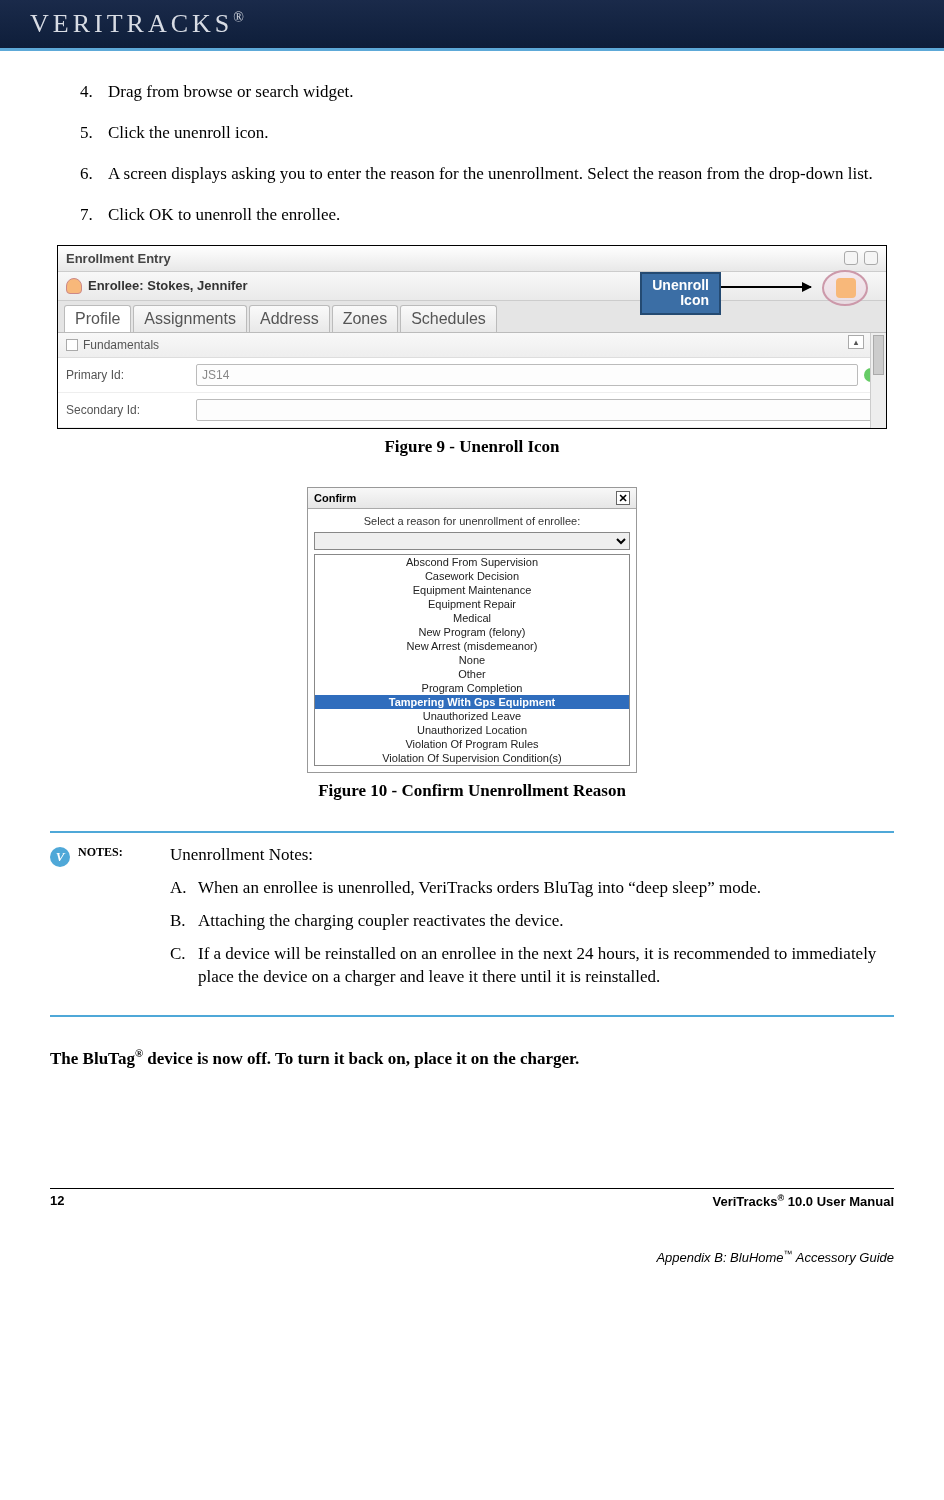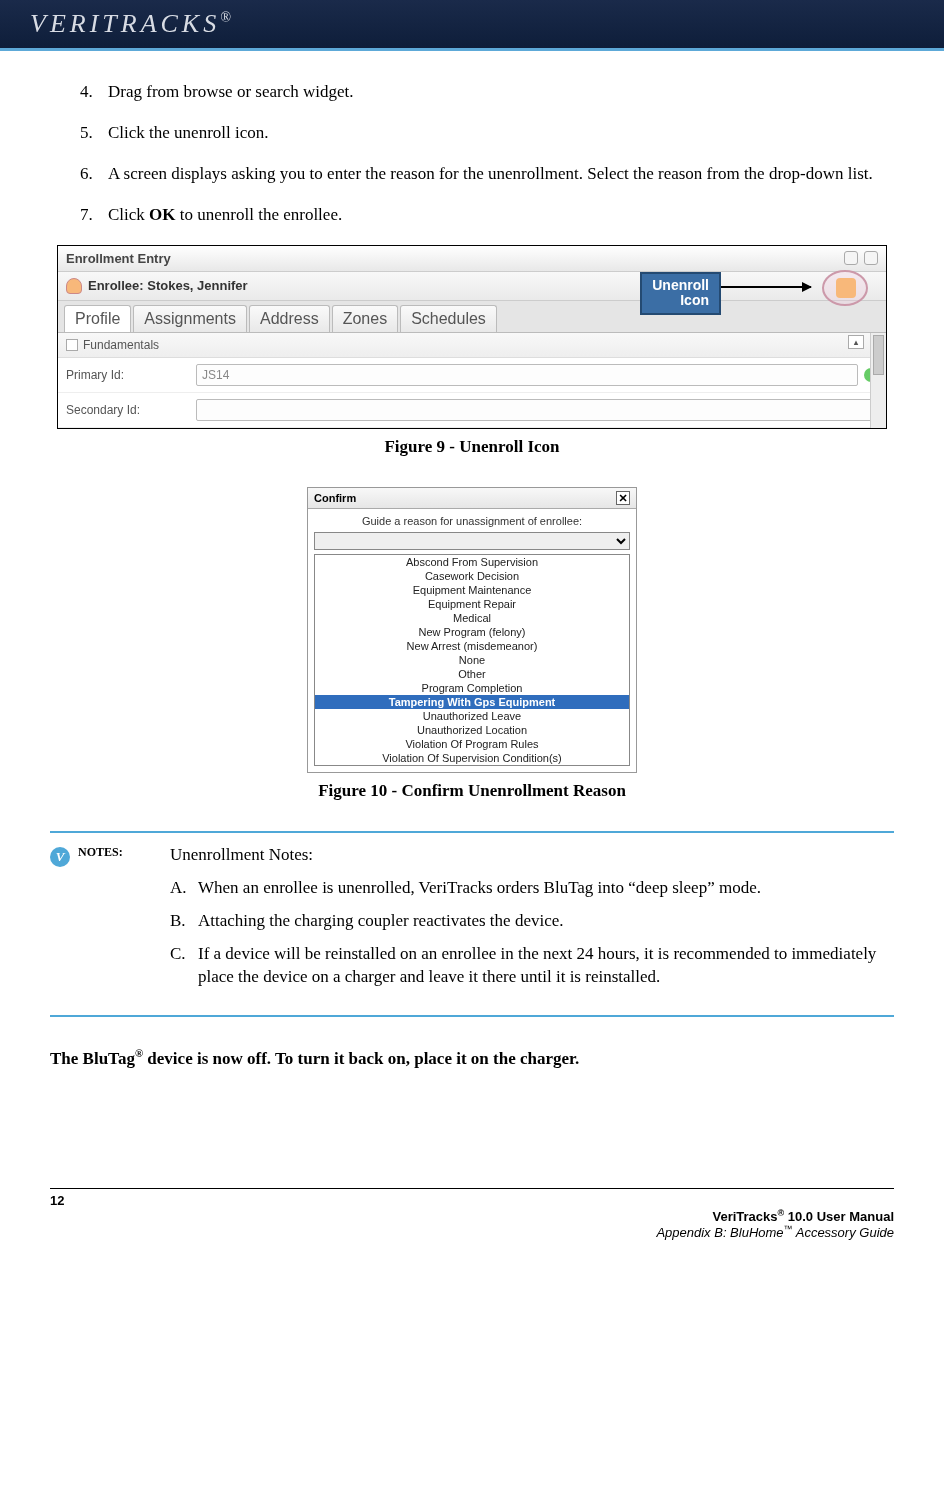--- a/index.html
+++ b/index.html
@@ -1,25 +1,25 @@
 <!DOCTYPE html>
 <html><head>
 <meta charset="utf-8">
 <style>
 * { box-sizing: border-box; margin: 0; padding: 0; }
 body { font-family: "Times New Roman", serif; font-size: 17px; color: #000; background: #fff; width: 944px; margin: 0 auto; }
 .header-bar { background: linear-gradient(#1a2a4a,#0e1e3a); height: 48px; display: flex; align-items: center; padding: 0 30px; }
-.header-logo { color: #d8dce4; font-family: Georgia, serif; font-size: 26px; letter-spacing: 4px; font-style: italic; }
+.header-logo { color: #d8dce4; font-family: Georgia, serif; font-size: 26px; letter-spacing: 4px; }
 .header-logo .reg { font-size: 14px; vertical-align: super; }
 .header-blue-line { height: 3px; background: #5da9d8; }
 .content { padding: 30px 50px 0 50px; }
 ol.steps { list-style: none; padding-left: 30px; }
 ol.steps li { display: flex; margin-bottom: 18px; line-height: 1.35; }
 ol.steps li .num { min-width: 28px; }
-.bold { font-weight: bold; margin-top: 20px; }
+.bold { font-weight: normal; margin-top: 20px; }
 .figure-container { margin: 10px 0 10px 0; }
 .fig9 { border: 1px solid #000; background: #ededed; font-family: Arial, sans-serif; font-size: 12px; color: #333; position: relative; width: 830px; margin: 0 auto 8px auto; }
 .fig9 .panel-title { background: linear-gradient(#fff,#e8e8e8); padding: 5px 8px; font-weight: bold; font-size: 13px; color: #444; display:flex; align-items:center; justify-content:space-between; border-bottom:1px solid #ccc;}
 .fig9 .title-icons { display:flex; gap:6px; align-items:center;}
 .fig9 .title-icons span { width:14px; height:14px; border:1px solid #aaa; border-radius:3px; background:#f5f5f5;}
 .fig9 .enrollee-bar { background: linear-gradient(#f8f8f8,#eaeaea); padding: 6px 8px; font-weight: bold; font-size: 13px; border-bottom:1px solid #ccc; display:flex; gap:6px;}
 .fig9 .enrollee-bar .person-icon{ width:16px; height:16px; background:#f8b87a; border-radius:50% 50% 4px 4px; border:1px solid #c88;}
 .fig9 .tabs { display: flex; background: #e5e5e5; padding: 4px 6px 0 6px; border-bottom:1px solid #bbb; gap:2px; font-size:16px;}
 .fig9 .tab { padding: 4px 10px; background: linear-gradient(#fafafa,#e8e8e8); border: 1px solid #bbb; border-bottom: none; border-radius:3px 3px 0 0; color:#555;}
 .fig9 .tab.active { background: #fff; font-weight:normal;}
@@ -55,26 +55,26 @@
 .notes-icon { width: 20px; height: 20px; background: #4fa8d8; border-radius: 50%; color: #fff; font-family: Georgia; font-style: italic; font-weight:bold; text-align: center; line-height: 20px; font-size:13px;}
 .notes-label { font-weight: bold; width: 92px; font-size:12px;}
 .notes-body { flex: 1; }
 .notes-body .notes-title { margin-bottom: 12px;}
 ol.alpha { list-style: none; padding-left: 0;}
 ol.alpha li { display:flex; margin-bottom: 10px; line-height:1.35;}
 ol.alpha li .alpha-mark { min-width: 28px;}
 .final-line { font-weight: bold; font-size: 17px; margin: 28px 0 120px 0;}
 .final-line sup{ font-size:11px;}
 .footer-rule { border-top:1px solid #000; margin: 0 50px;}
-.footer { display:flex; justify-content:space-between; padding: 4px 50px 20px 50px; font-size:14px;flex-direction:column;}
+.footer { display:flex; justify-content:space-between; padding: 4px 50px 20px 50px; font-size:14px;}
 .footer .page-num { font-weight:bold; font-family: Arial, sans-serif; font-size:13px;}
 .footer .right { text-align:right; font-family: Arial, sans-serif; font-size:13px;}
 .footer .right .l1{ font-weight:bold;}
 .footer .right sup{ font-size:9px;}
-.footer .right .l2{ font-style: italic;}
+.footer .right .l2{ font-style: italic; margin-top: 40px;}
 </style>
 </head>
 <body>
 
 <div class="header-bar">
   <div class="header-logo">
     <span>VERITRACKS</span><span class="reg">®</span>
   </div>
 </div>
 <div class="header-blue-line"></div>
@@ -148,21 +148,21 @@
   <div class="figure-caption">Figure 9 - Unenroll Icon</div>
 </div>
 
 <div class="figure-container fig10-wrapper">
   <div class="fig10">
     <div class="conf-title">
       <span>Confirm</span>
       <span class="close">✕</span>
     </div>
     <div class="conf-body">
-      <div class="conf-prompt">Guide a reason for unassignment of enrollee:</div>
+      <div class="conf-prompt">Select a reason for unenrollment of enrollee:</div>
       <select><option></option></select>
       <div class="options" id="fig10-options">
             <div class="opt">Abscond From Supervision</div>
             <div class="opt">Casework Decision</div>
             <div class="opt">Equipment Maintenance</div>
             <div class="opt">Equipment Repair</div>
             <div class="opt">Medical</div>
             <div class="opt">New Program (felony)</div>
             <div class="opt">New Arrest (misdemeanor)</div>
             <div class="opt">None</div>

